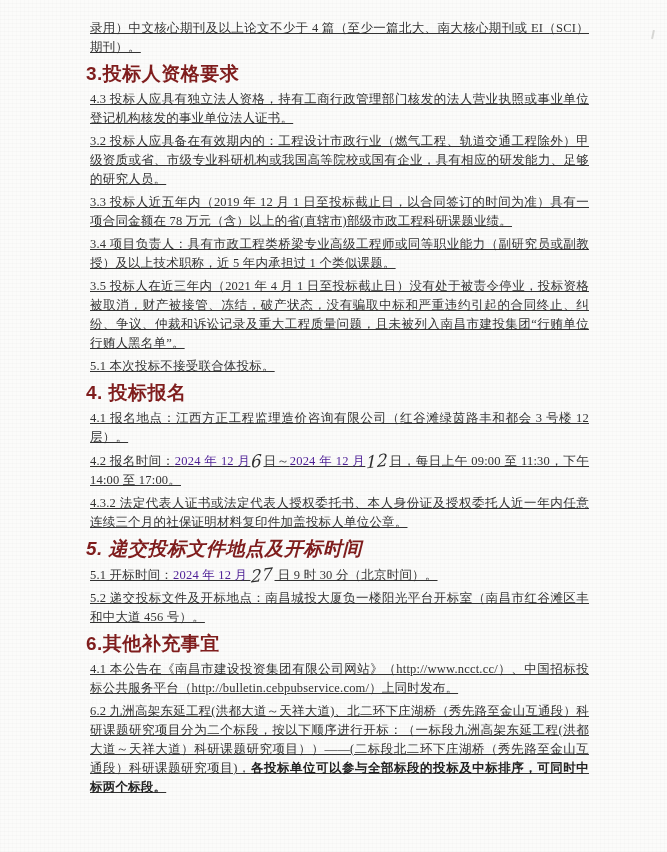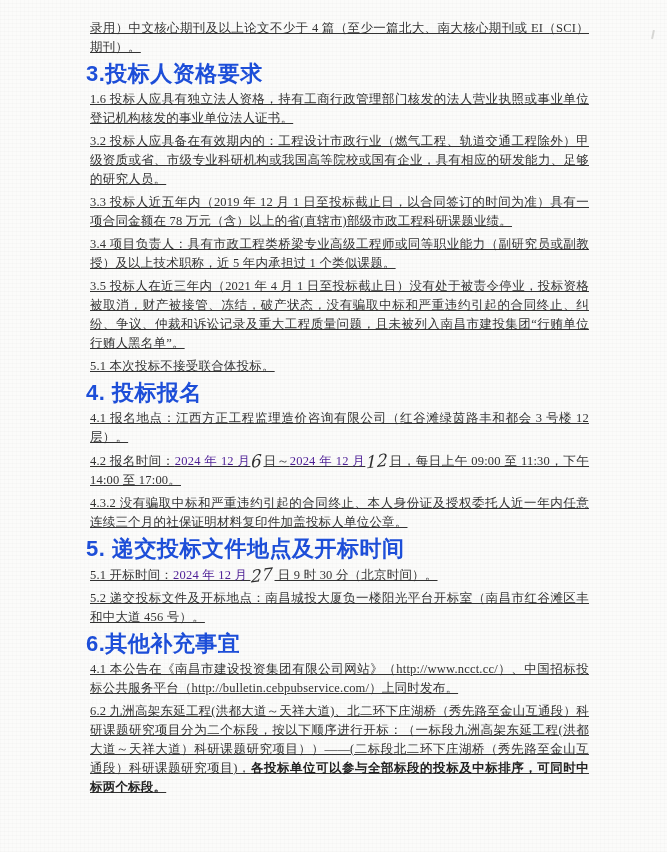--- a/index.html
+++ b/index.html
@@ -28,30 +28,30 @@
     margin: 4px;
     font-size: 12.5px;
     line-height: 19px;
     text-align: justify;
     letter-spacing: 0.2px;
     color: #333;
     text-decoration: underline;
   }
   h2.head {
     font-family: "Liberation Sans", "DejaVu Sans", sans-serif;
-    font-size: 22px;
+    font-size: 19px;
     line-height: 25px;
     font-weight: bold;
-    color: #1d4ed8;
+    color: #7f1d1d;
     margin: 0;
     letter-spacing: 0.5px;
   }
   .h3head { margin: 20px 0 24px 0; }
   .h4head { margin: 8px 0 30px 0; }
-  .h5head { margin: 4px 0 26px 0; }
+  .h5head { margin: 4px 0 26px 0; font-style: italic; }
   .h6head { margin: 10px 0 26px 0; }
   .faded { color: #4c1d95; }
   .hand {
     display: inline-block;
     font-family: "DejaVu Serif", serif;
     font-style: italic;
     font-size: 17px;
     line-height: 1;
     color: #2e2e2e;
     transform: rotate(-7deg) skewX(-8deg);
@@ -76,36 +76,36 @@
 
 <div class="page">
 
   <div class="scan-speck"></div>
 
   <p class="body">录用）中文核心期刊及以上论文不少于 4 篇（至少一篇北大、南大核心期刊或 EI（SCI）期刊）。</p>
 
   <h2 class="head h3head">3.投标人资格要求</h2>
 
   <div>
-    <p class="body">1.6 投标人应具有独立法人资格，持有工商行政管理部门核发的法人营业执照或事业单位登记机构核发的事业单位法人证书。</p>
+    <p class="body">4.3 投标人应具有独立法人资格，持有工商行政管理部门核发的法人营业执照或事业单位登记机构核发的事业单位法人证书。</p>
     <p class="body">3.2 投标人应具备在有效期内的：工程设计市政行业（燃气工程、轨道交通工程除外）甲级资质或省、市级专业科研机构或我国高等院校或国有企业，具有相应的研发能力、足够的研究人员。</p>
     <p class="body">3.3 投标人近五年内（2019 年 12 月 1 日至投标截止日，以合同签订的时间为准）具有一项合同金额在 78 万元（含）以上的省(直辖市)部级市政工程科研课题业绩。</p>
     <p class="body">3.4 项目负责人：具有市政工程类桥梁专业高级工程师或同等职业能力（副研究员或副教授）及以上技术职称，近 5 年内承担过 1 个类似课题。</p>
     <p class="body">3.5 投标人在近三年内（2021 年 4 月 1 日至投标截止日）没有处于被责令停业，投标资格被取消，财产被接管、冻结，破产状态，没有骗取中标和严重违约引起的合同终止、纠纷、争议、仲裁和诉讼记录及重大工程质量问题，且未被列入南昌市建投集团“行贿单位行贿人黑名单”。</p>
     <p class="body">5.1 本次投标不接受联合体投标。</p>
   </div>
 
   <h2 class="head h4head">4. 投标报名</h2>
 
   <div>
     <p class="body">4.1 报名地点：江西方正工程监理造价咨询有限公司（红谷滩绿茵路丰和都会 3 号楼 12 层）。</p>
     <p class="body">
       <span>4.2 报名时间：</span><span class="faded">2024 年 12 月</span><span class="hand">6</span><span>日～</span><span class="faded">2024 年 12 月</span><span class="hand">12</span><span>日，每日上午 09:00 至 11:30，下午 14:00 至 17:00。</span>
     </p>
-    <p class="body">4.3.2 没有骗取中标和严重违约引起的合同终止、本人身份证及授权委托人近一年内任意连续三个月的社保证明材料复印件加盖投标人单位公章。</p>
+    <p class="body">4.3.2 法定代表人证书或法定代表人授权委托书、本人身份证及授权委托人近一年内任意连续三个月的社保证明材料复印件加盖投标人单位公章。</p>
   </div>
 
   <h2 class="head h5head">5. 递交投标文件地点及开标时间</h2>
 
   <div>
     <p class="body">
       <span>5.1 开标时间：</span><span class="faded">2024 年 12 月 </span><span class="hand">27</span><span> 日 9 时 30 分（北京时间）。</span>
     </p>
     <p class="body">5.2 递交投标文件及开标地点：南昌城投大厦负一楼阳光平台开标室（南昌市红谷滩区丰和中大道 456 号）。</p>
   </div>

